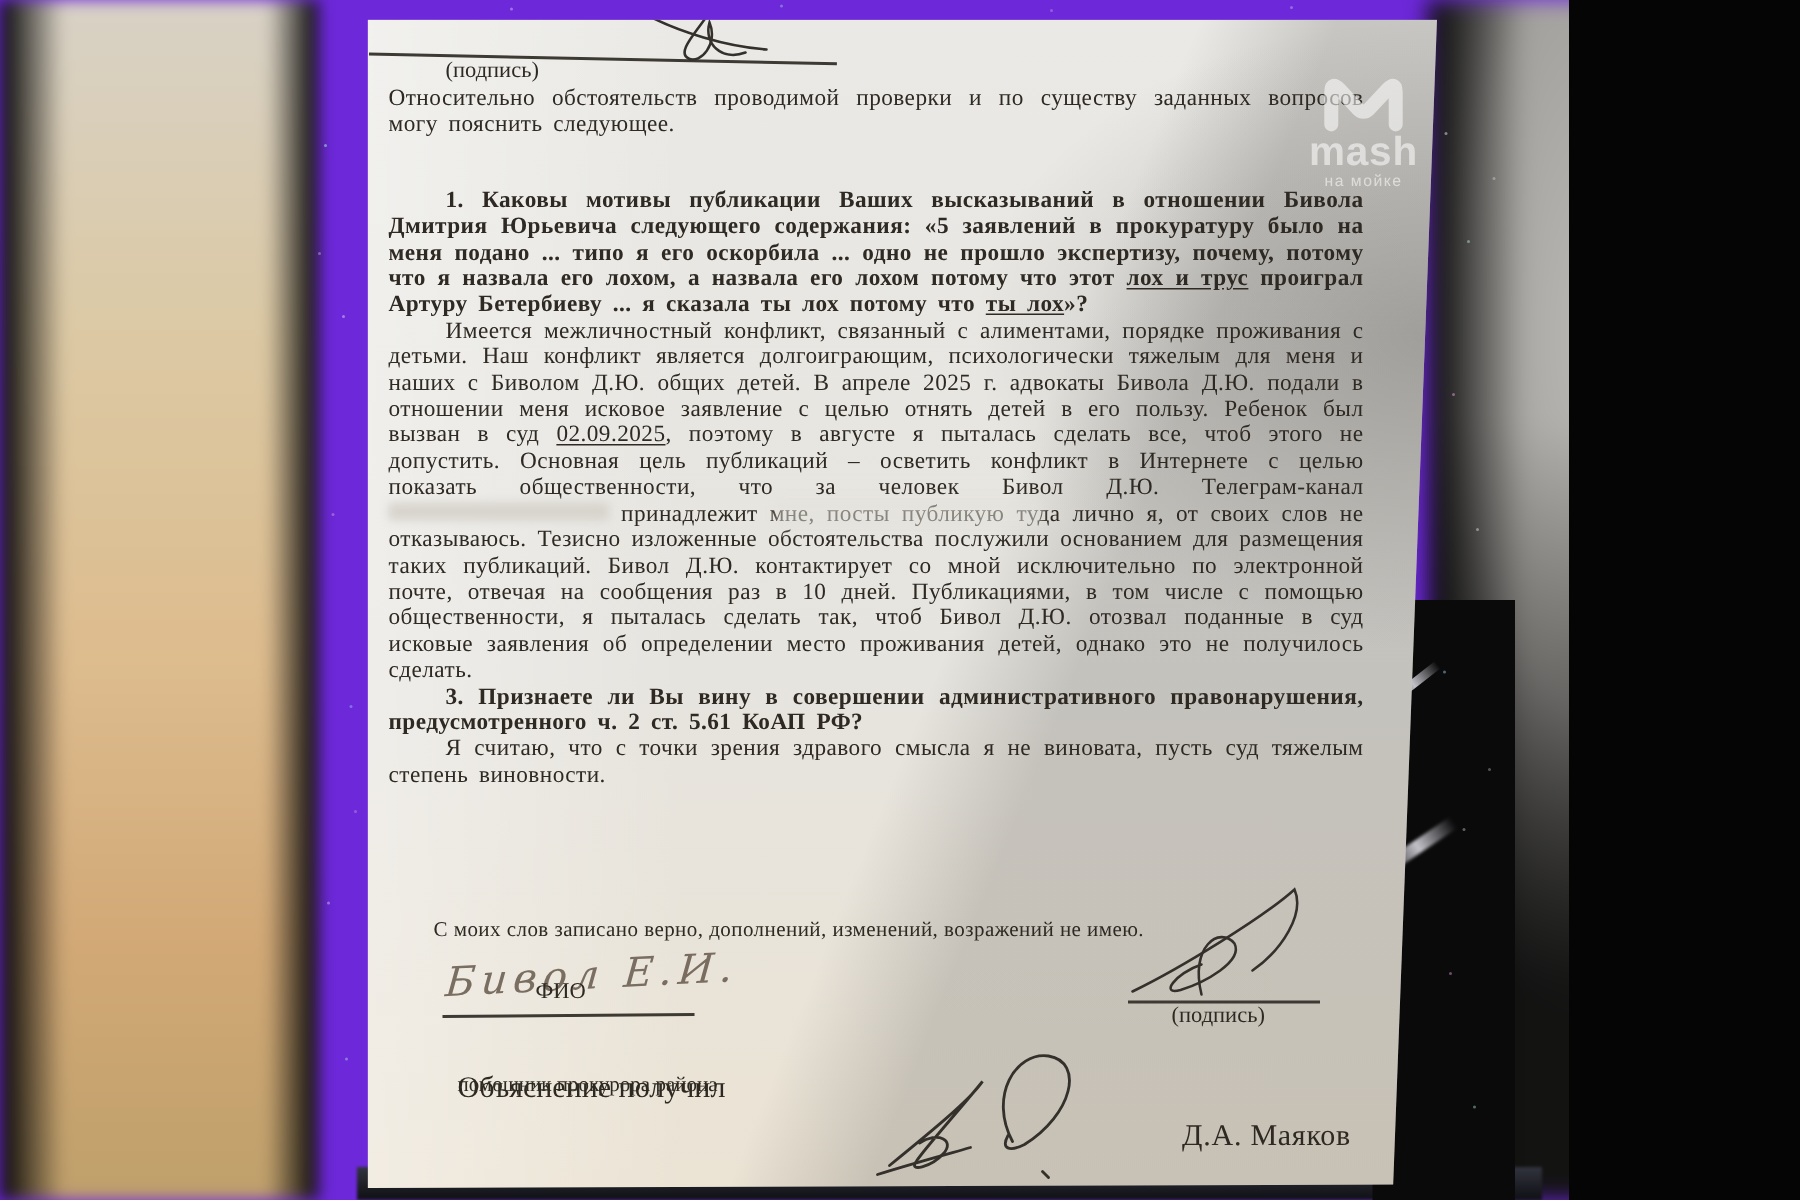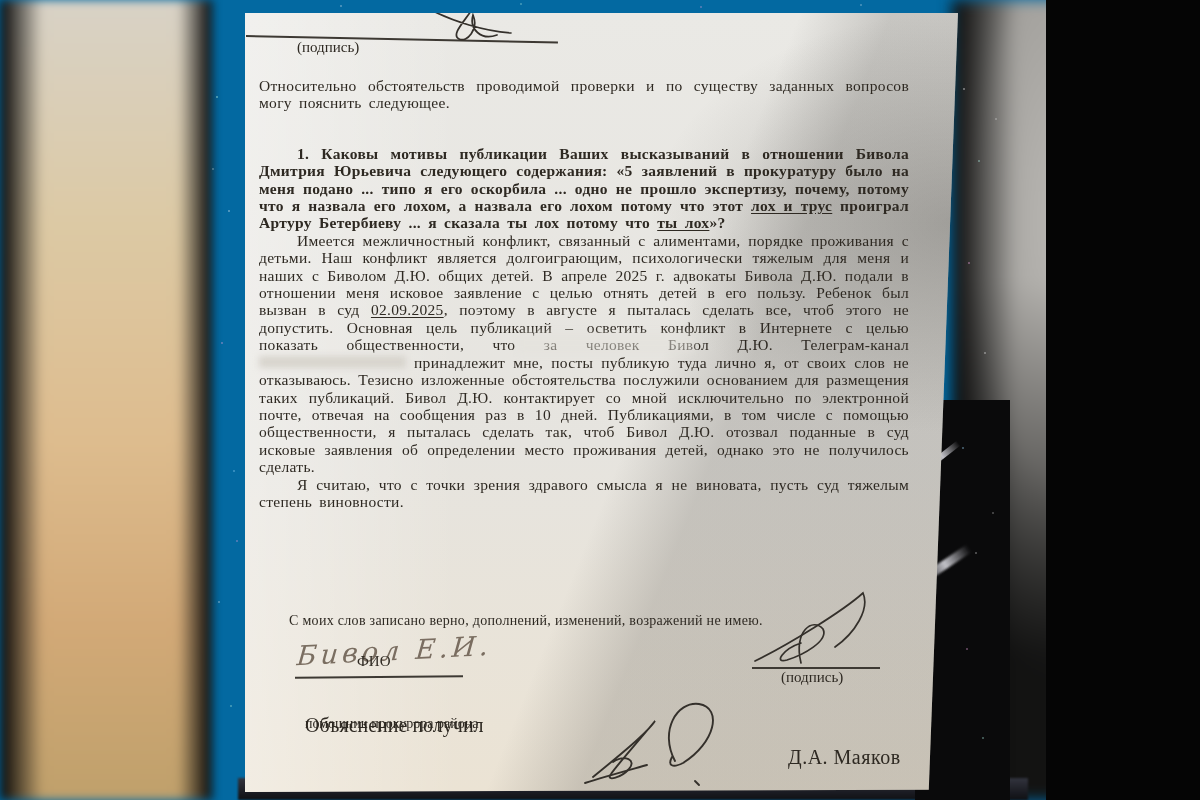--- a/index.html
+++ b/index.html
@@ -1,16 +1,16 @@
 <!DOCTYPE html>
 <html><head>
 <meta charset="utf-8">
 <style>
   html,body{margin:0;padding:0;background:#050505;}
-  .stage{position:relative;width:1046px;height:800px;overflow:hidden;background:#0369a1;
+  .stage{position:relative;width:1046px;height:800px;overflow:hidden;background:#6d28d9;
          font-family:"Liberation Serif",serif;}
   
   .bg-left{position:absolute;left:0;top:0;width:212px;height:800px;filter:blur(5px);
     background:
       linear-gradient(90deg, rgba(5,5,5,1) 0%, rgba(5,5,5,0) 20%, rgba(5,5,5,0) 84%, rgba(5,5,5,1) 100%),
       linear-gradient(180deg,#d8d2c6 0%,#dcc9a4 28%,#ddbc8e 55%,#d2a977 78%,#b8redacted 100%);
     background:
       linear-gradient(90deg, rgba(5,5,5,1) 0%, rgba(5,5,5,0) 20%, rgba(5,5,5,0) 84%, rgba(5,5,5,1) 100%),
       linear-gradient(180deg,#d8d2c6 0%,#dcc9a4 28%,#ddbc8e 55%,#d2a977 78%,#bfa06b 100%);}
   
@@ -46,21 +46,21 @@
     clip-path:polygon(0 0,100% 0,95.9% 99.7%,0 100%);
     color:#2e2922;
     background-image:
       radial-gradient(ellipse 430px 300px at 99% 27%, rgba(88,86,82,.34), rgba(88,86,82,0) 70%),
       linear-gradient(112deg, rgba(255,255,255,0) 54%, rgba(100,98,94,.26) 63%),
       linear-gradient(90deg, rgba(255,255,255,.35) 0%, rgba(255,255,255,0) 30%),
       linear-gradient(180deg,#eae9e5 0%,#e6e4df 55%,#ebe3d4 100%);}
   .doc-flow{position:absolute;left:14px;top:44px;width:650px;font-size:15.5px;line-height:17.4px;
     letter-spacing:.3px;word-spacing:3px;text-align:justify;}
   .doc-flow p{margin:0;text-indent:38px;}
-  .doc-flow p.intro{text-indent:0;margin-bottom:33px;margin-top:20px;}
+  .doc-flow p.intro{text-indent:0;margin-bottom:33px;}
   .doc-flow p.q{font-weight:bold;}
   .u{text-decoration:underline;text-underline-offset:2px;margin-top:31px;}
   .redacted-gap{display:inline-block;width:147px;height:12px;background:rgba(214,211,203,.92);
     filter:blur(3px);border-radius:2px;vertical-align:baseline;}
   .smudge{position:absolute;left:272px;top:320px;width:178px;height:20px;background:rgba(228,226,219,.5);
     filter:blur(3px);border-radius:4px;}
   .closing{position:absolute;left:44px;top:600px;width:620px;font-size:14px;letter-spacing:.3px;}
   .rule{position:absolute;height:2px;background:#3d3933;}
   .rule.top-rule{left:1px;top:22px;width:312px;transform:rotate(1.2deg);transform-origin:left center;}
   .rule.fio-rule{left:50px;top:663px;width:168px;height:1.5px;transform:rotate(-.5deg);}
@@ -104,20 +104,21 @@
     <div class="rule top-rule"></div>
     <svg class="sig sig-top" width="150" height="34" viewBox="0 0 150 34">
       <path d="M78 0 C 70 12, 58 24, 66 28 C 74 32, 86 18, 80 4 C 76 18, 88 30, 104 24 M40 0 C 60 10, 90 20, 118 22"></path>
     </svg>
     <div class="small-label label-podpis-top">(подпись)</div>
 
     <div class="doc-flow">
       <p class="intro"><span>Относительно обстоятельств проводимой проверки и по существу заданных вопросов могу пояснить следующее.</span></p>
       <p class="q"><span>1. Каковы мотивы публикации Ваших высказываний в отношении Бивола Дмитрия Юрьевича следующего содержания: «5 заявлений в прокуратуру было на меня подано ... типо я его оскорбила ... одно не прошло экспертизу, почему, потому что я назвала его лохом, а назвала его лохом потому что этот </span><span class="u">лох и трус</span><span> проиграл Артуру Бетербиеву ... я сказала ты лох потому что </span><span class="u">ты лох</span><span>»?</span></p>
       <p class="a"><span>Имеется межличностный конфликт, связанный с алиментами, порядке проживания с детьми. Наш конфликт является долгоиграющим, психологически тяжелым для меня и наших с Биволом Д.Ю. общих детей. В апреле 2025 г. адвокаты Бивола Д.Ю. подали в отношении меня исковое заявление с целью отнять детей в его пользу. Ребенок был вызван в суд </span><span class="u">02.09.2025</span><span>, поэтому в августе я пыталась сделать все, чтоб этого не допустить. Основная цель публикаций – осветить конфликт в Интернете с целью показать общественности, что за человек Бивол Д.Ю. Телеграм-канал </span><span class="redacted-gap"></span><span> принадлежит мне, посты публикую туда лично я, от своих слов не отказываюсь. Тезисно изложенные обстоятельства послужили основанием для размещения таких публикаций. Бивол Д.Ю. контактирует со мной исключительно по электронной почте, отвечая на сообщения раз в 10 дней. Публикациями, в том числе с помощью общественности, я пыталась сделать так, чтоб Бивол Д.Ю. отозвал поданные в суд исковые заявления об определении место проживания детей, однако это не получилось сделать.</span></p>
+      <p class="q"><span>3. Признаете ли Вы вину в совершении административного правонарушения, предусмотренного ч. 2 ст. 5.61 КоАП РФ?</span></p>
       <p class="a"><span>Я считаю, что с точки зрения здравого смысла я не виновата, пусть суд тяжелым степень виновности.</span></p>
     </div>
 
     <div class="smudge"></div>
 
     <div class="closing">С моих слов записано верно, дополнений, изменений, возражений не имею.</div>
 
     <div class="handwriting">Бивол Е.И.</div>
     <div class="rule fio-rule"></div>
     <div class="small-label label-fio">ФИО</div>
@@ -134,13 +135,20 @@
 
     <svg class="sig sig-big" width="200" height="100" viewBox="0 0 200 100">
       <path d="M100 66 C 84 36, 102 6, 124 9 C 148 13, 140 48, 108 68 C 98 73, 92 71, 97 62"></path>
       <path d="M18 82 C 45 60, 72 38, 80 26 C 62 48, 42 70, 36 79 C 30 87, 46 83, 54 74 C 62 65, 50 59, 38 67"></path>
       <path d="M10 88 C 32 81, 58 74, 72 70"></path>
       <path d="M120 86 l4 4"></path>
     </svg>
     <div class="receiver-name">Д.А. Маяков</div>
   </div>
 
+  <div class="mash">
+    <svg width="56" height="40" viewBox="0 0 60 42">
+      <path d="M7 37 V14 Q7 6 13 12 L26 26 Q30 30 34 26 L47 12 Q53 6 53 14 V37" fill="none" stroke="#ffffff" stroke-width="10" stroke-linecap="round" stroke-linejoin="round"></path>
+    </svg>
+    <div class="mash-word">mash</div>
+    <div class="mash-region">на мойке</div>
+  </div>
 </div>
 
 </body></html>

